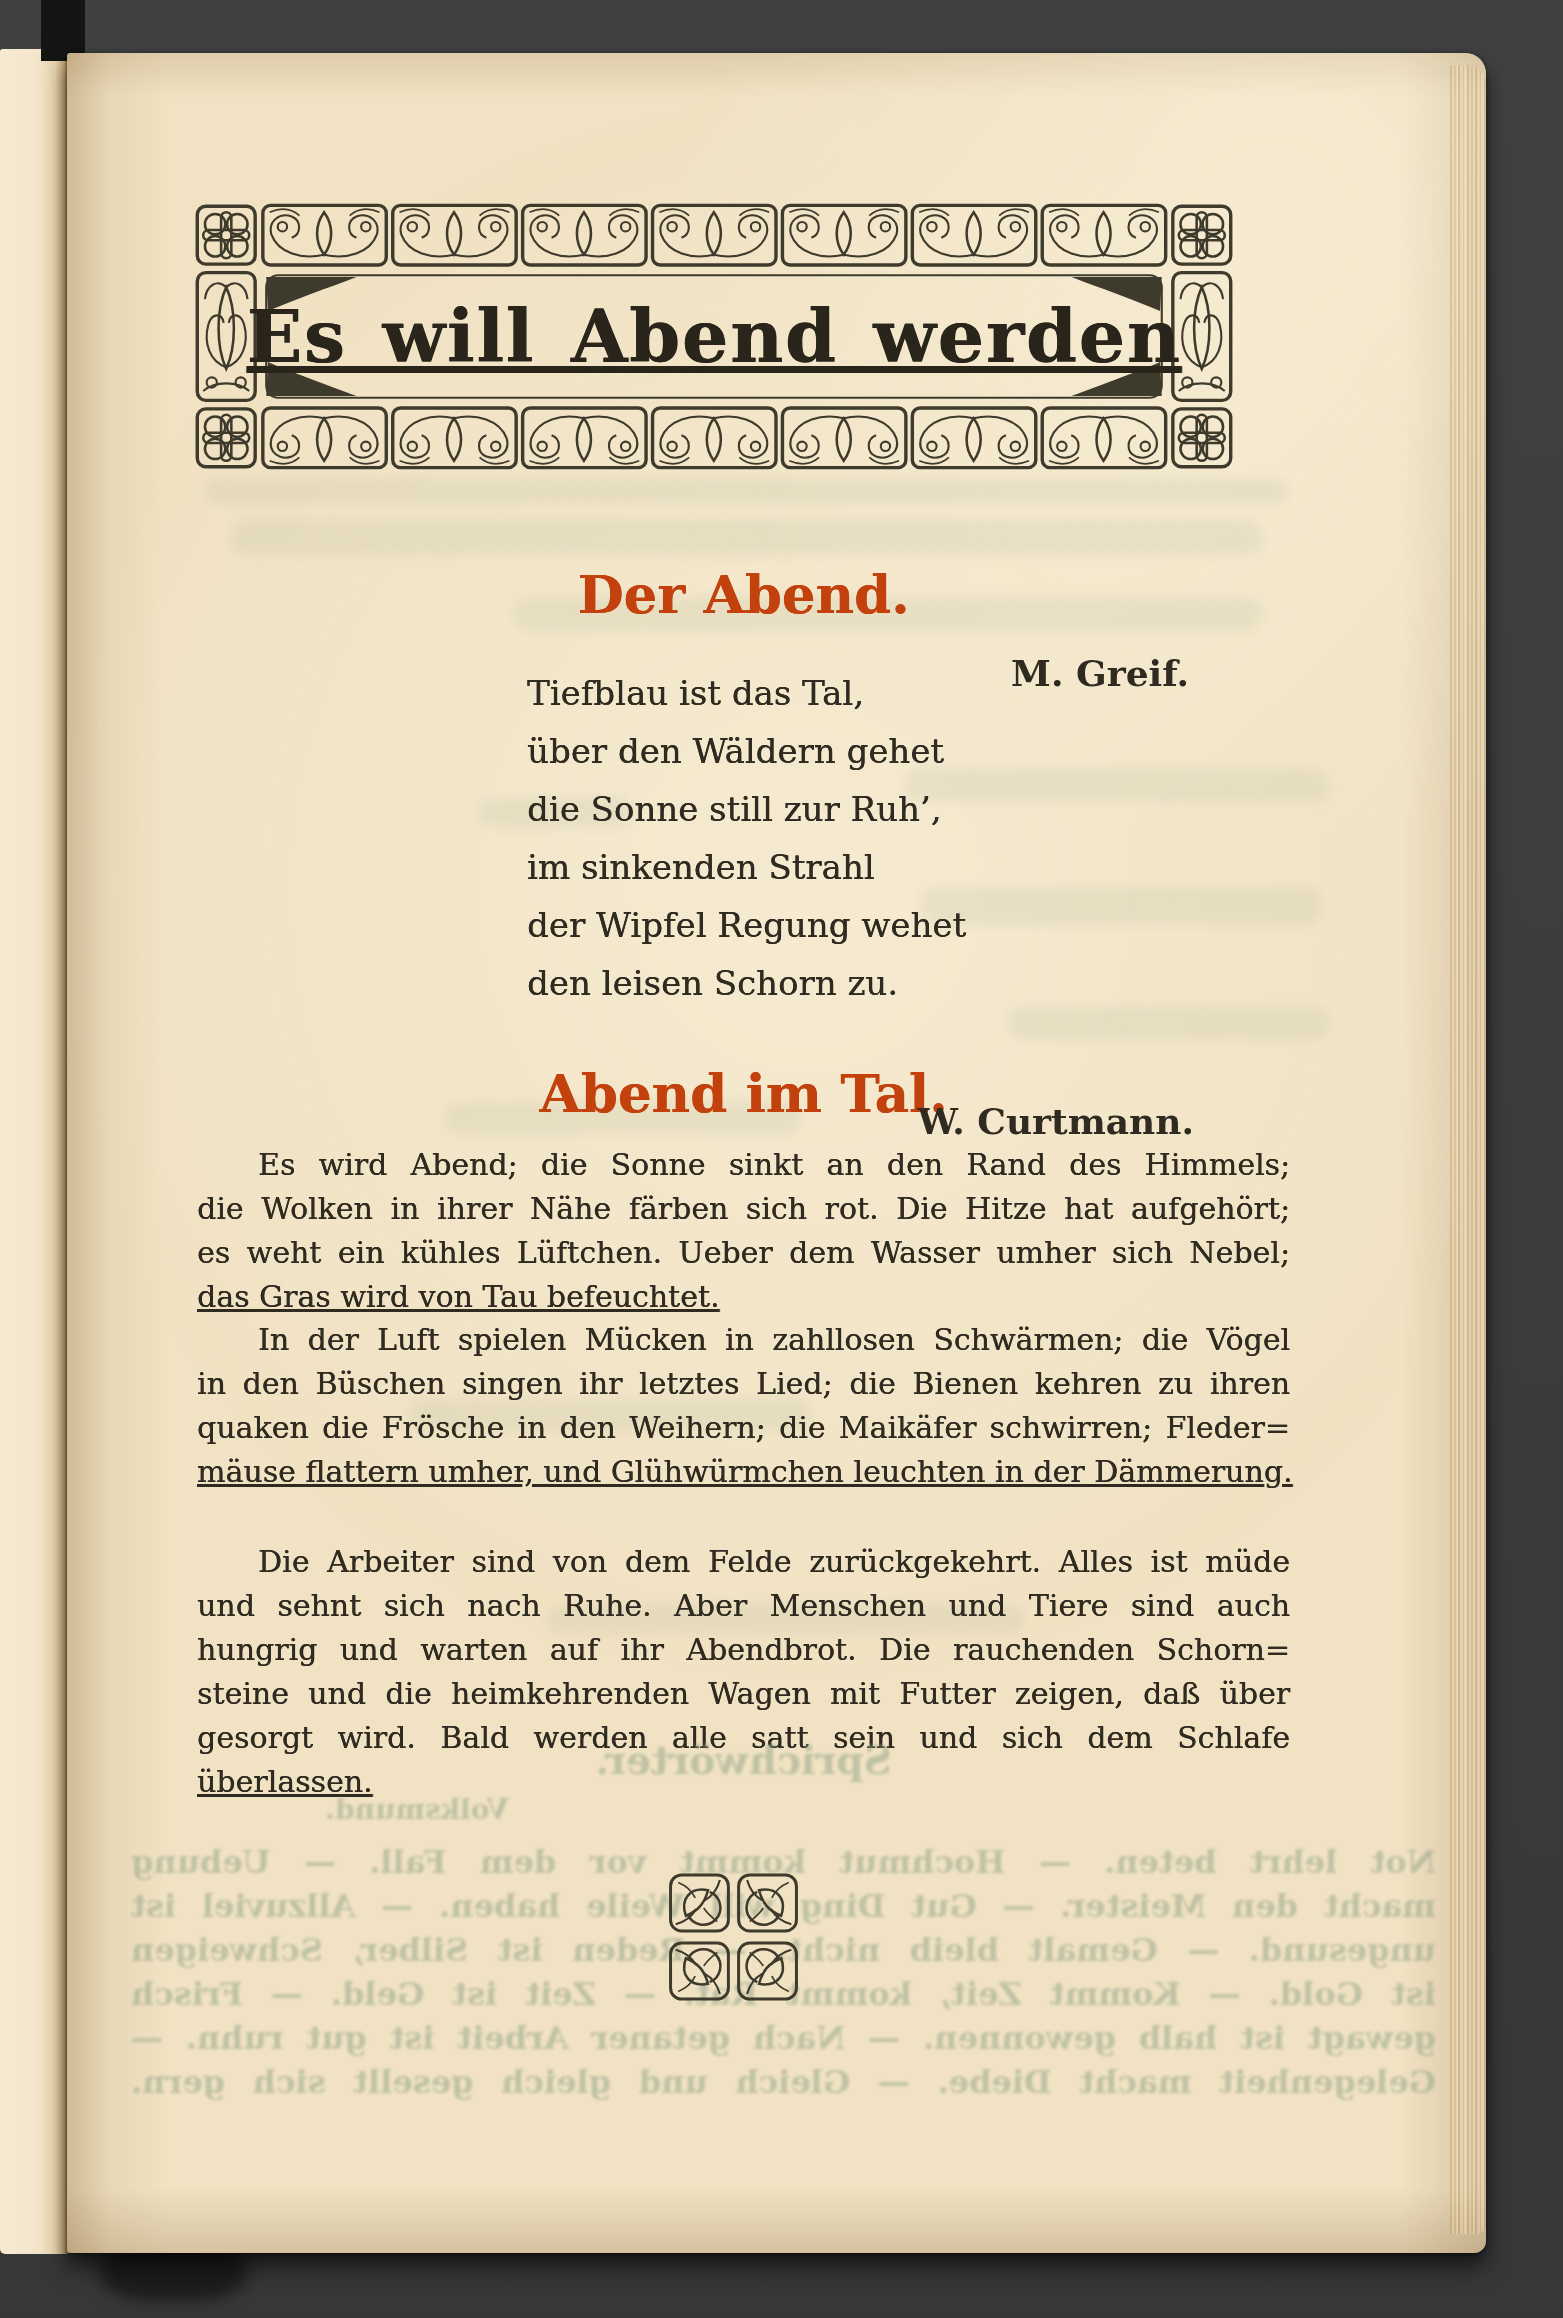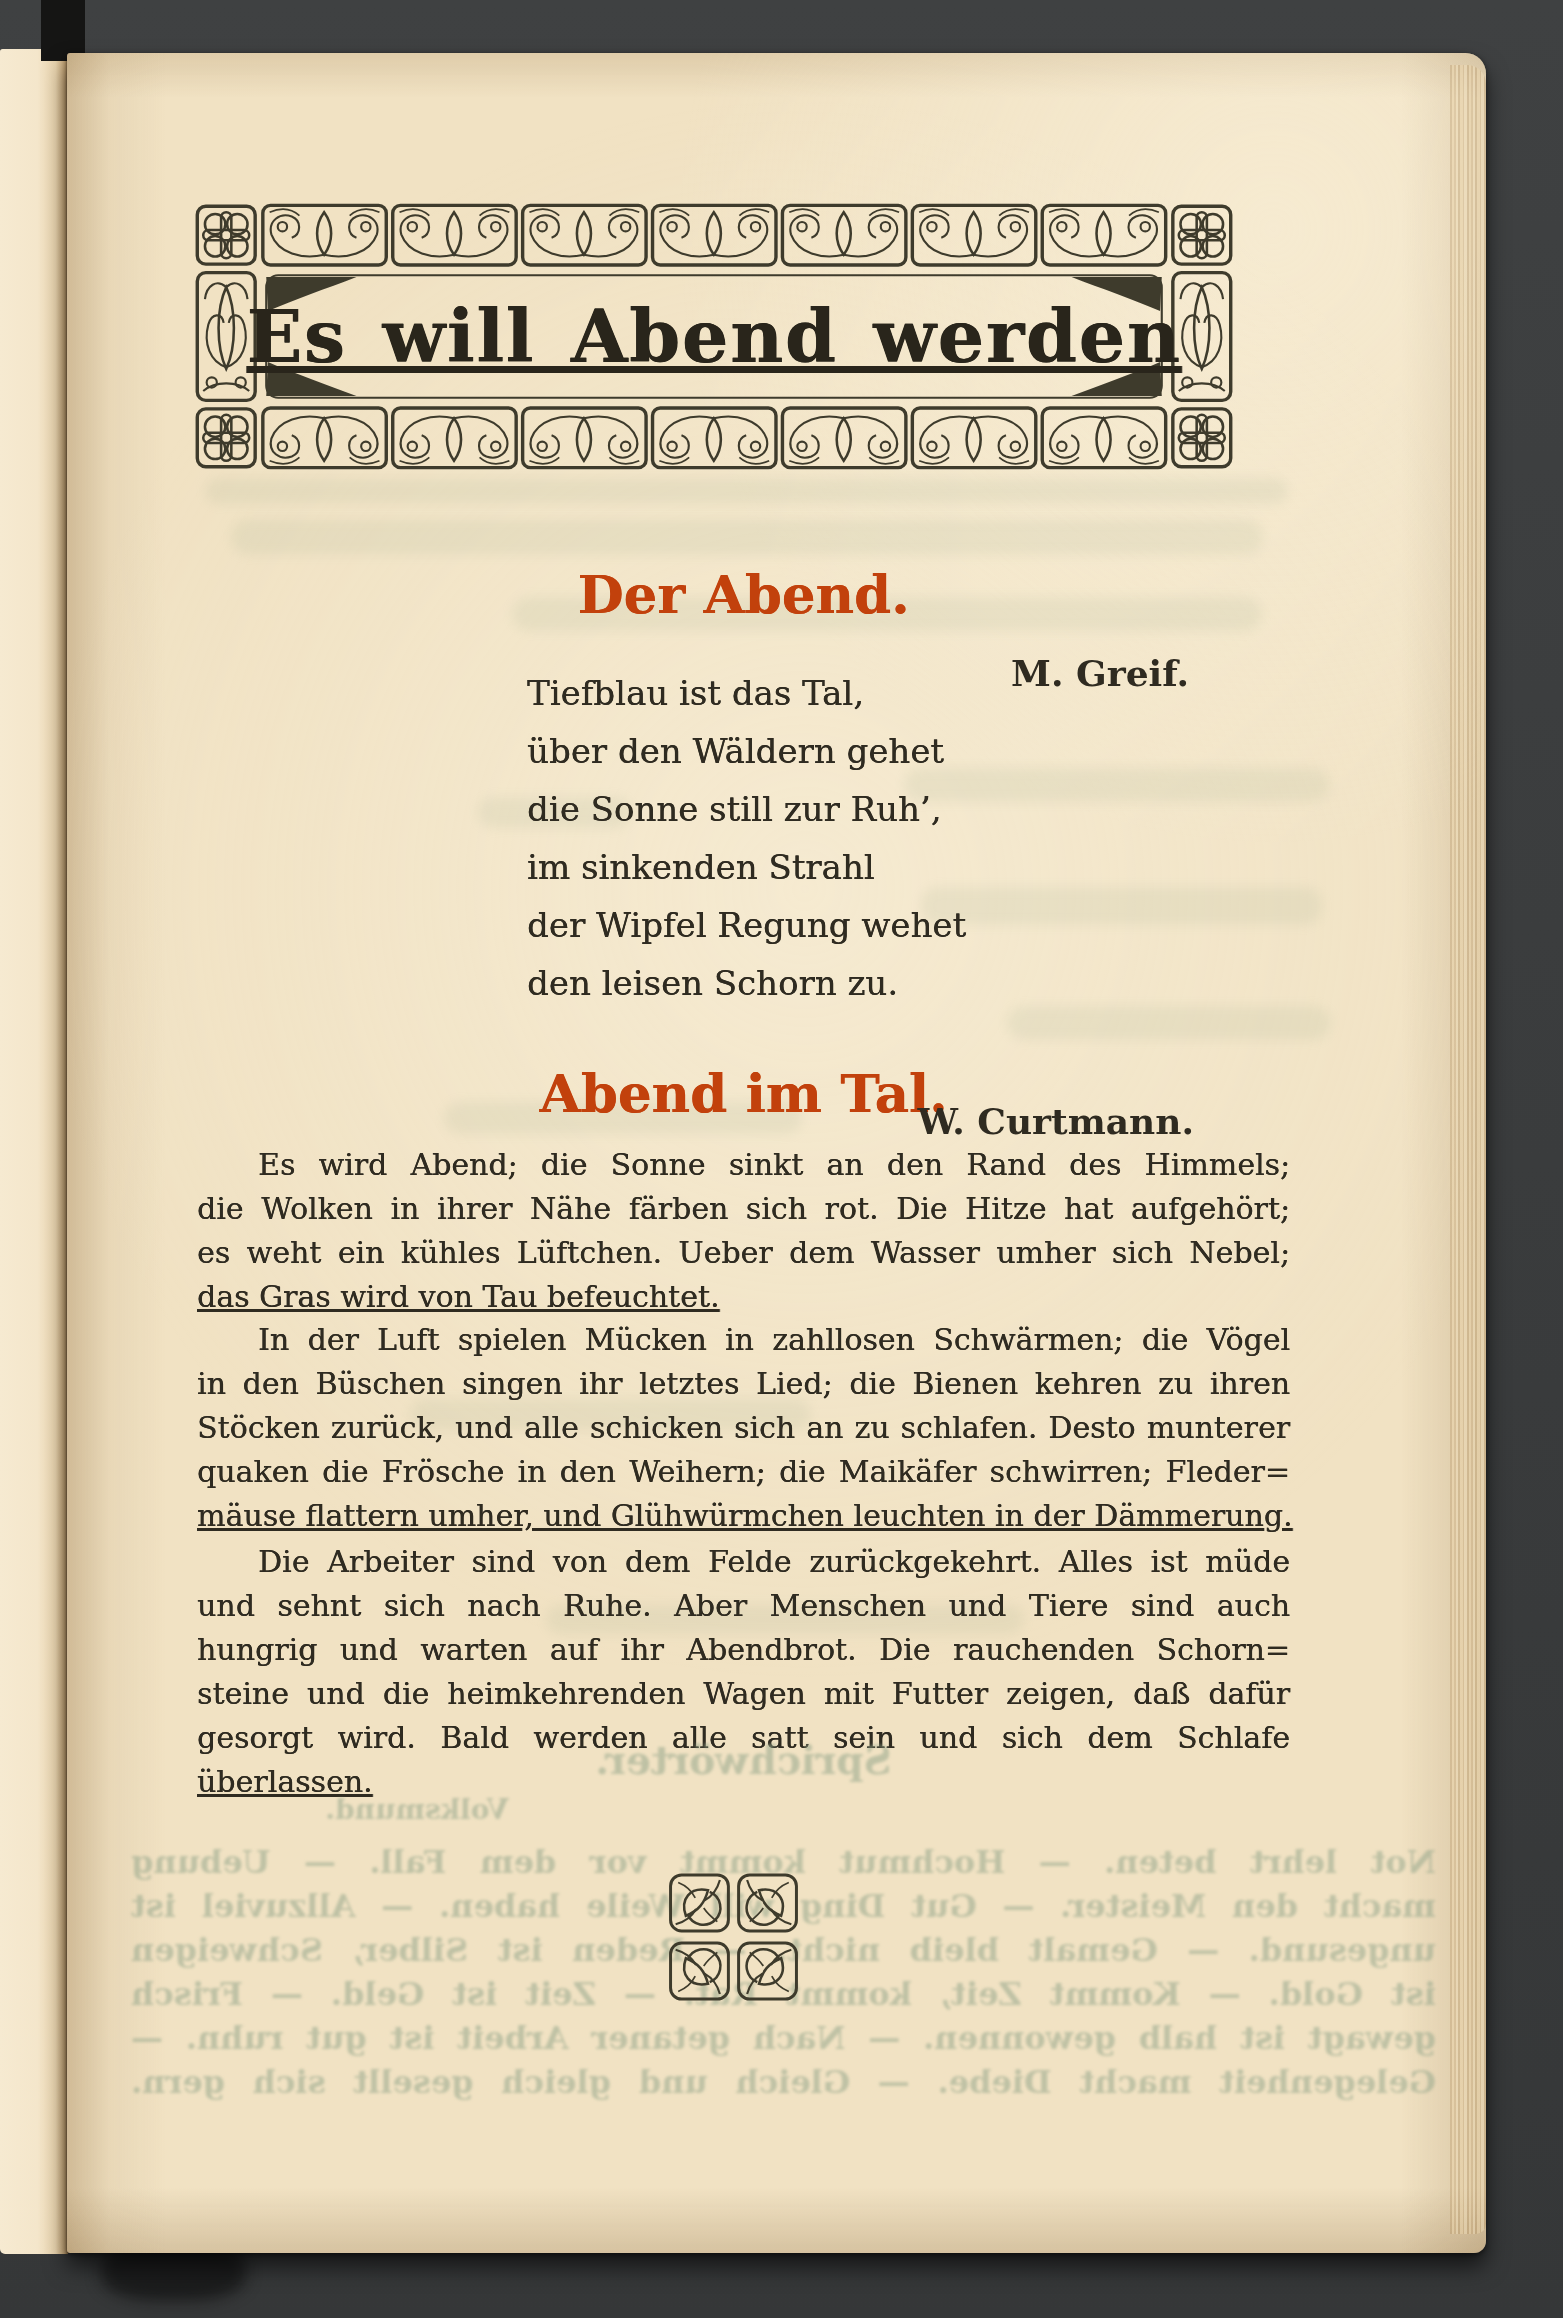--- a/index.html
+++ b/index.html
@@ -194,30 +194,29 @@
     <div class="para ink thick" style="top:1090px">
       <div class="pline first">Es wird Abend; die Sonne sinkt an den Rand des Himmels;</div>
       <div class="pline">die Wolken in ihrer Nähe färben sich rot.  Die Hitze hat aufgehört;</div>
       <div class="pline">es weht ein kühles Lüftchen.  Ueber dem Wasser umher sich Nebel;</div>
       <div class="pline last">das Gras wird von Tau befeuchtet.</div>
     </div>
 
     <div class="para ink thick" style="top:1265px">
       <div class="pline first">In der Luft spielen Mücken in zahllosen Schwärmen; die Vögel</div>
       <div class="pline">in den Büschen singen ihr letztes Lied; die Bienen kehren zu ihren</div>
-      <div class="pline">Stöcken zurück, und alle schicken sich an zu schlafen.  Desto munterer</div>
       <div class="pline">quaken die Frösche in den Weihern; die Maikäfer schwirren; Fleder=</div>
       <div class="pline last">mäuse flattern umher, und Glühwürmchen leuchten in der Dämmerung.</div>
     </div>
 
     <div class="para ink thick" style="top:1487px">
       <div class="pline first">Die Arbeiter sind von dem Felde zurückgekehrt.  Alles ist müde</div>
       <div class="pline">und sehnt sich nach Ruhe.  Aber Menschen und Tiere sind auch</div>
       <div class="pline">hungrig und warten auf ihr Abendbrot.  Die rauchenden Schorn=</div>
-      <div class="pline">steine und die heimkehrenden Wagen mit Futter zeigen, daß dafür</div>
+      <div class="pline">steine und die heimkehrenden Wagen mit Futter zeigen, daß über</div>
       <div class="pline">gesorgt wird.  Bald werden alle satt sein und sich dem Schlafe</div>
       <div class="pline last">überlassen.</div>
     </div>
 
     <div class="ghost ghost-head">Sprichwörter.</div>
     <div class="ghost ghost-sub">Volksmund.</div>
     <div class="ghost ghost-block">
       <div class="gl">Not lehrt beten. — Hochmut kommt vor dem Fall. — Uebung</div>
       <div class="gl">macht den Meister. — Gut Ding will Weile haben. — Allzuviel ist</div>
       <div class="gl">ungesund. — Gemalt bleib nicht. — Reden ist Silber, Schweigen</div>

